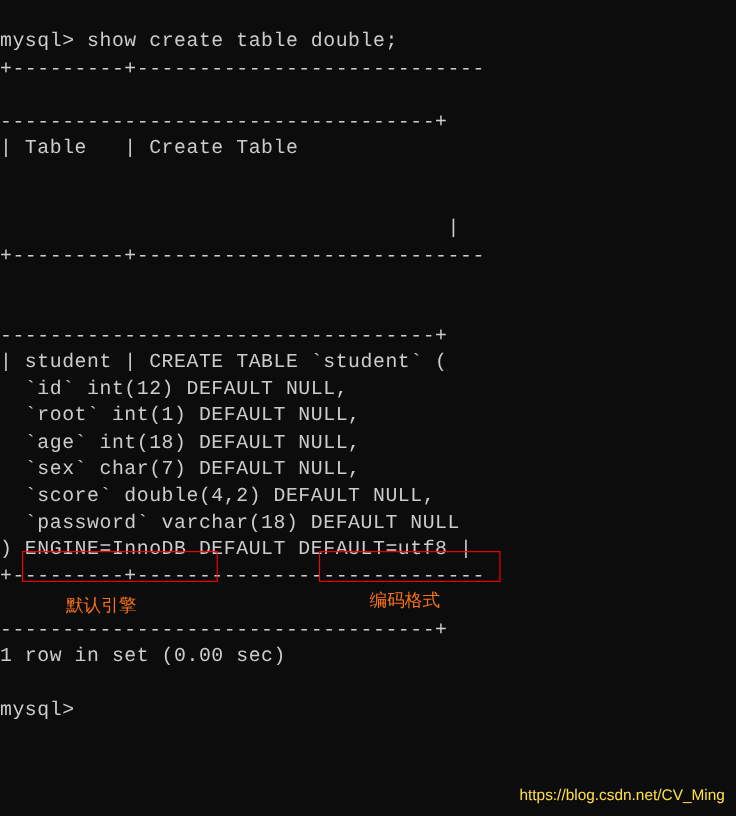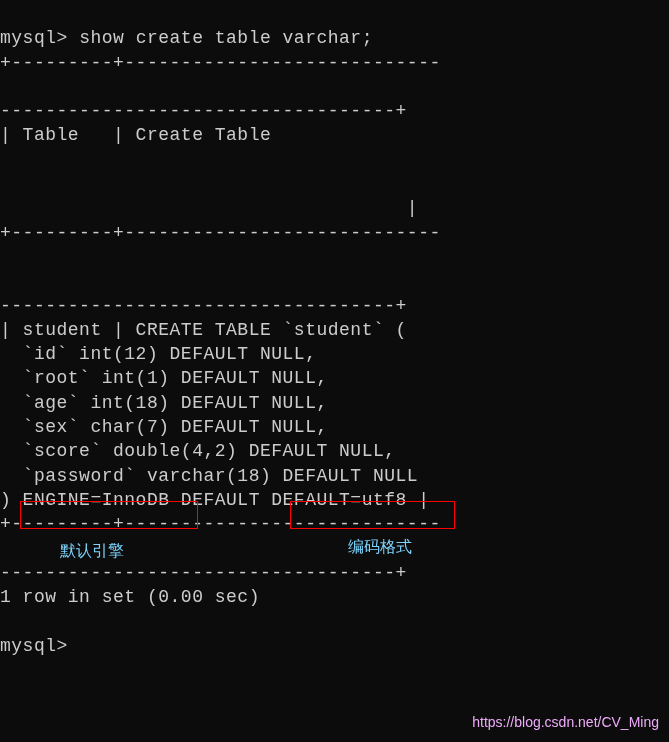--- a/index.html
+++ b/index.html
@@ -38,46 +38,46 @@
       height: 28px;
     }
     .box2 {
       left: 290px;
       top: 501px;
       width: 165px;
       height: 28px;
     }
     .annotation {
       position: absolute;
-      color: #7dd3fc;
+      color: #f97316;
       font-size: 16px;
       font-family: 'Microsoft YaHei', sans-serif;
     }
     .anno1 {
       left: 60px;
       top: 540px;
     }
     .anno2 {
-      left: 348px;
+      left: 336px;
       top: 536px;
     }
     .watermark {
       position: absolute;
       right: 10px;
       bottom: 10px;
-      color: #f0abfc;
+      color: #fde047;
       font-size: 14px;
       font-family: Arial, sans-serif;
     }
   </style>
 </head>
 <body>
 
 <div class="terminal">
-<span class="line"><span>mysql&gt; </span><span>show create table varchar;</span></span>
+<span class="line"><span>mysql&gt; </span><span>show create table double;</span></span>
 <span class="line">+---------+----------------------------</span>
 <span class="line"> </span>
 <span class="line">-----------------------------------+</span>
 <span class="line">| Table   | Create Table</span>
 <span class="line"> </span>
 <span class="line"> </span>
 <span class="line">                                    |</span>
 <span class="line">+---------+----------------------------</span>
 <span class="line"> </span>
 <span class="line"> </span>

